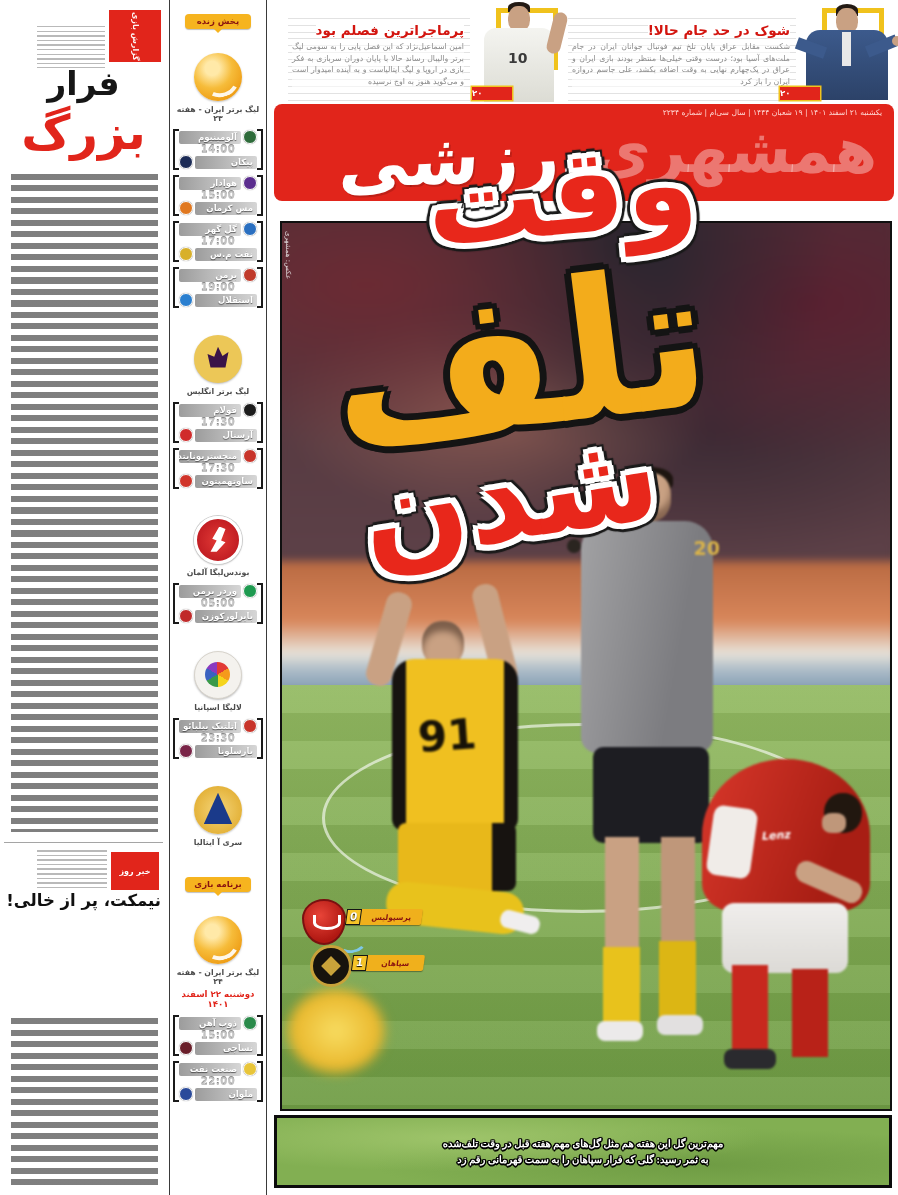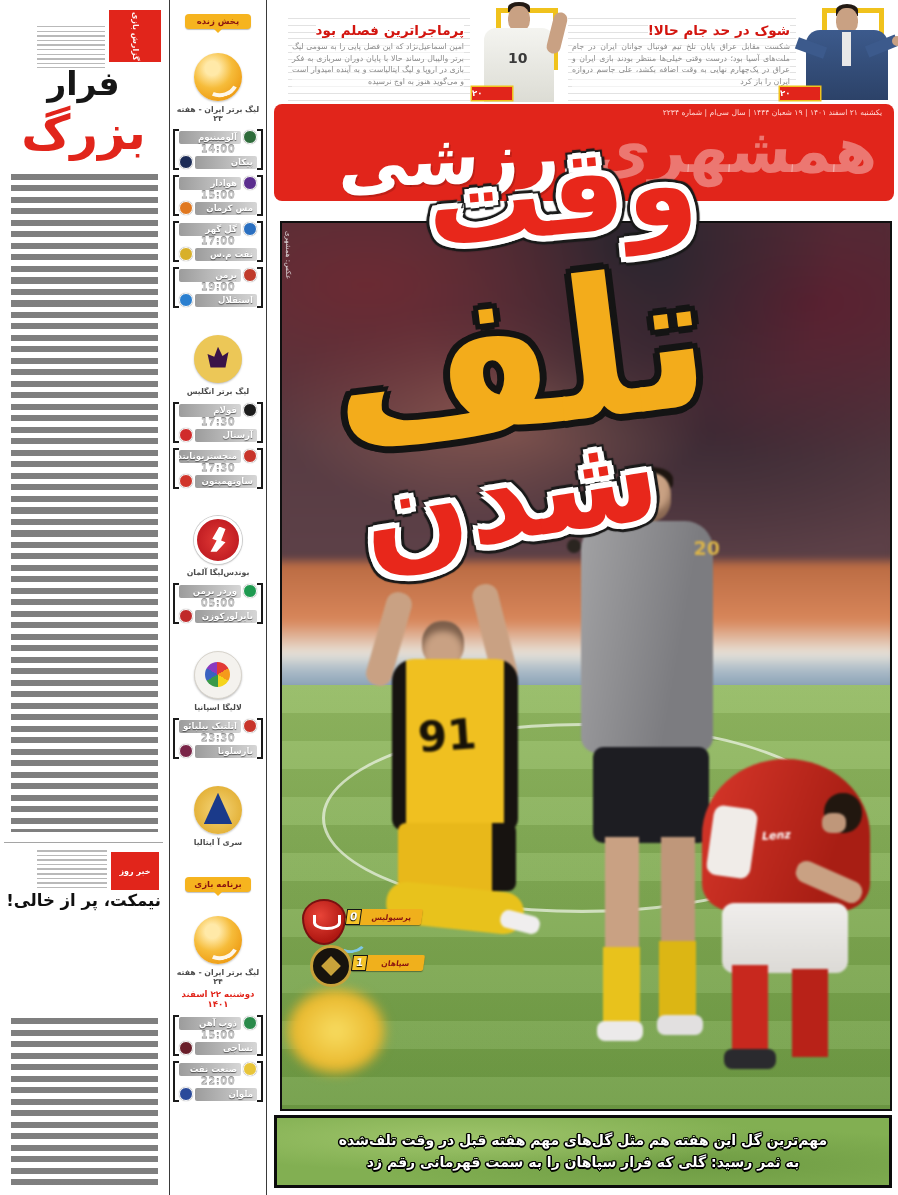--- a/index.html
+++ b/index.html
@@ -175,22 +175,22 @@
   .ribbon { position:absolute; height:16px; display:flex; direction:ltr; align-items:center; background:#f0b01c; transform:skewX(-8deg); border-radius:2px; box-shadow:0 1px 1px rgba(0,0,0,.35); }
   .ribbon.r1 { left:52px; top:14px; width:76px; }
   .ribbon.r2 { left:58px; top:60px; width:72px; }
   .score-chip { width:15px; height:16px; background:#f6c428; border:1.5px solid #141414; color:#fff; font-size:10.5px; font-weight:bold; text-align:center; line-height:13px; text-shadow:0 1px 1px #000; }
   .ribbon-name { flex:1; font-size:7.6px; font-weight:bold; color:#8a1410; text-align:center; direction:rtl; }
 
   
   .caption { position:absolute; top:1115px; left:6px; width:618px; height:73px; border:3px solid #0c0c0c; z-index:20;
      background:radial-gradient(ellipse at 30% 30%, #9ec46a 0%, transparent 50%), radial-gradient(ellipse at 70% 70%, #6f9c44 0%, transparent 55%), #82af52;
      display:flex; flex-direction:column; align-items:center; justify-content:center; gap:3px; }
-  .cap-line { font-size:14px; font-weight:bold; color:#fff; text-align:left; line-height:1.35;
-     text-shadow:-1.5px 0 #000, 1.5px 0 #000, 0 -1.5px #000, 0 1.5px #000, -1px -1px #000, 1px 1px #000, -1px 1px #000, 1px -1px #000; }
+  .cap-line { font-size:10px; font-weight:bold; color:#fff; text-align:left; line-height:1.35;
+     text-shadow:-1.5px 0 #000, 1.5px 0 #000, 0 -1.5px #000, 0 1.5px #000, -1px -1px #000, 1px 1px #000, -1px 1px #000, 1px -1px #000;font-family:Liberation Serif, serif; }
 </style>
 </head>
 <body>
 
 <div class="page">
 
   <div class="left-col">
     <div class="hatch h1"></div>
     <div class="kicker-box kb1">
       <span class="kicker-vert">گزارش بازی</span>

